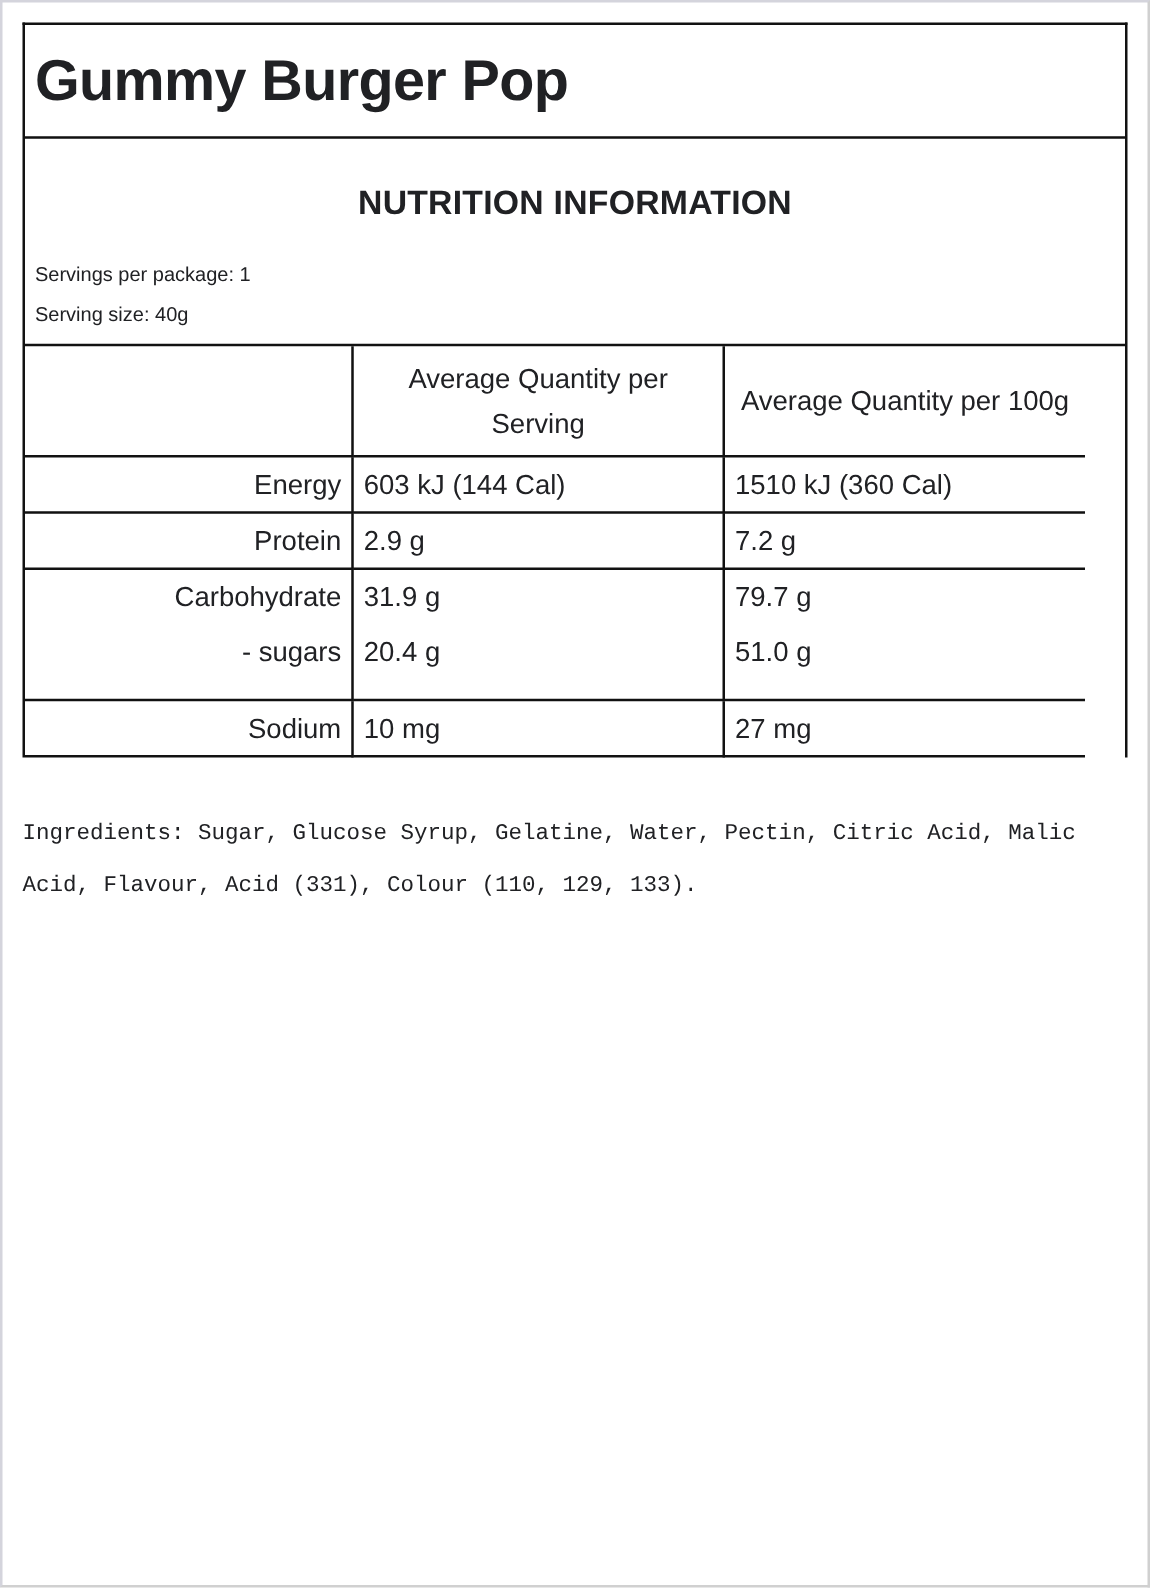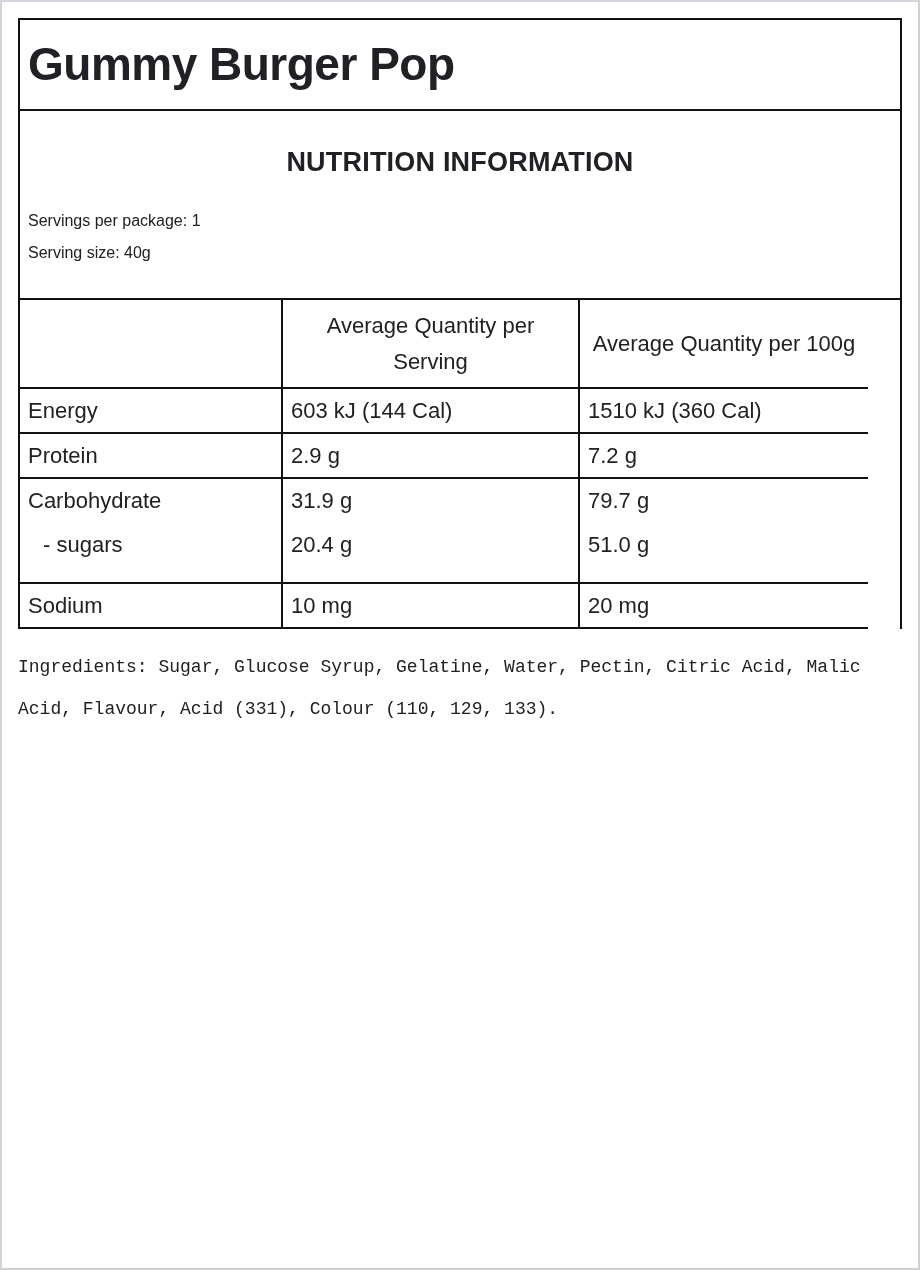--- a/index.html
+++ b/index.html
@@ -14,35 +14,35 @@
       border: 2px solid #111; border-bottom: none;
       font-family: "Liberation Sans", sans-serif; color: #202124;
     }
     .title-row {
       height: 91px; border-bottom: 2px solid #111; box-sizing: border-box;
       padding-left: 8px; display: flex; align-items: center;
     }
     .title {
       font-size: 46px; font-weight: bold; letter-spacing: -0.5px; margin-top: -2px;
     }
-    .info-block { height: 189px; box-sizing: border-box; border-bottom: 2px solid #111; position: relative; }
+    .info-block { height: 166px; box-sizing: border-box; border-bottom: 2px solid #111; position: relative; }
     .info-heading {
       position: absolute; top: 36px; left: 0; right: 0; text-align: center;
       font-size: 27px; font-weight: bold; letter-spacing: 0.2px;
     }
     .servings { position: absolute; left: 8px; top: 94px; font-size: 16px; line-height: 32px; }
     table.nut {
       width: 774px; border-collapse: collapse; table-layout: fixed;
       font-size: 22px;
     }
     table.nut td, table.nut th {
       border: 2px solid #111; padding: 0 8px; vertical-align: middle; text-align: left; font-weight: normal;
     }
     table.nut tr:first-child td, table.nut tr:first-child th { border-top: none; }
-    table.nut td:first-child, table.nut th:first-child { border-left: none; }
+    table.nut td:first-child, table.nut th:first-child { border-left: none; text-align: right; }
     table.nut td:last-child, table.nut th:last-child { border-right: none; }
     .col1 { width: 262px; } .col2 { width: 297px; } .col3 { width: 289px; }
     th.hdr { height: 87px; text-align: center !important; line-height: 36px; font-size: 22px; padding: 0 12px; }
     tr.row td { height: 43px; }
     tr.row2 td { height: 88px; padding-top: 0; padding-bottom: 15px; }
     .stack div { height: 44px; line-height: 44px; }
     .indent { padding-left: 15px; }
     .ingredients {
       position: absolute; left: 18px; top: 646px; width: 890px;
       font-family: Liberation Mono, monospace; color: #202124;
@@ -99,19 +99,19 @@
         <div>20.4 g</div>
       </td>
       <td class="stack">
         <div>79.7 g</div>
         <div>51.0 g</div>
       </td>
     </tr>
     <tr class="row">
       <td>Sodium</td>
       <td>10 mg</td>
-      <td>20 mg</td>
+      <td>27 mg</td>
     </tr>
   </tbody>
     </table>
 </div>
 
 <div class="ingredients">Ingredients: Sugar, Glucose Syrup, Gelatine, Water, Pectin, Citric Acid, Malic Acid, Flavour, Acid (331), Colour (110, 129, 133).</div>
 
 </body></html>

